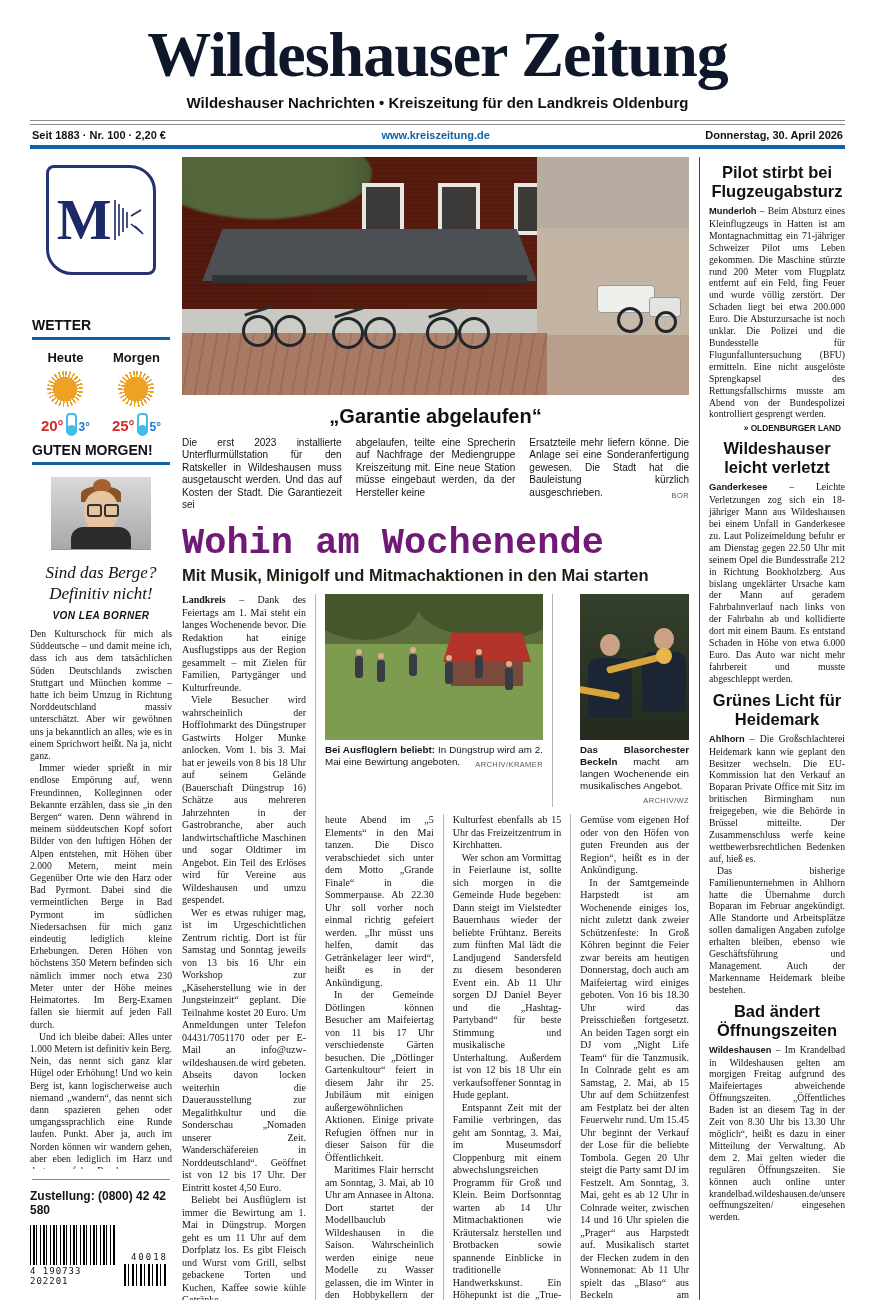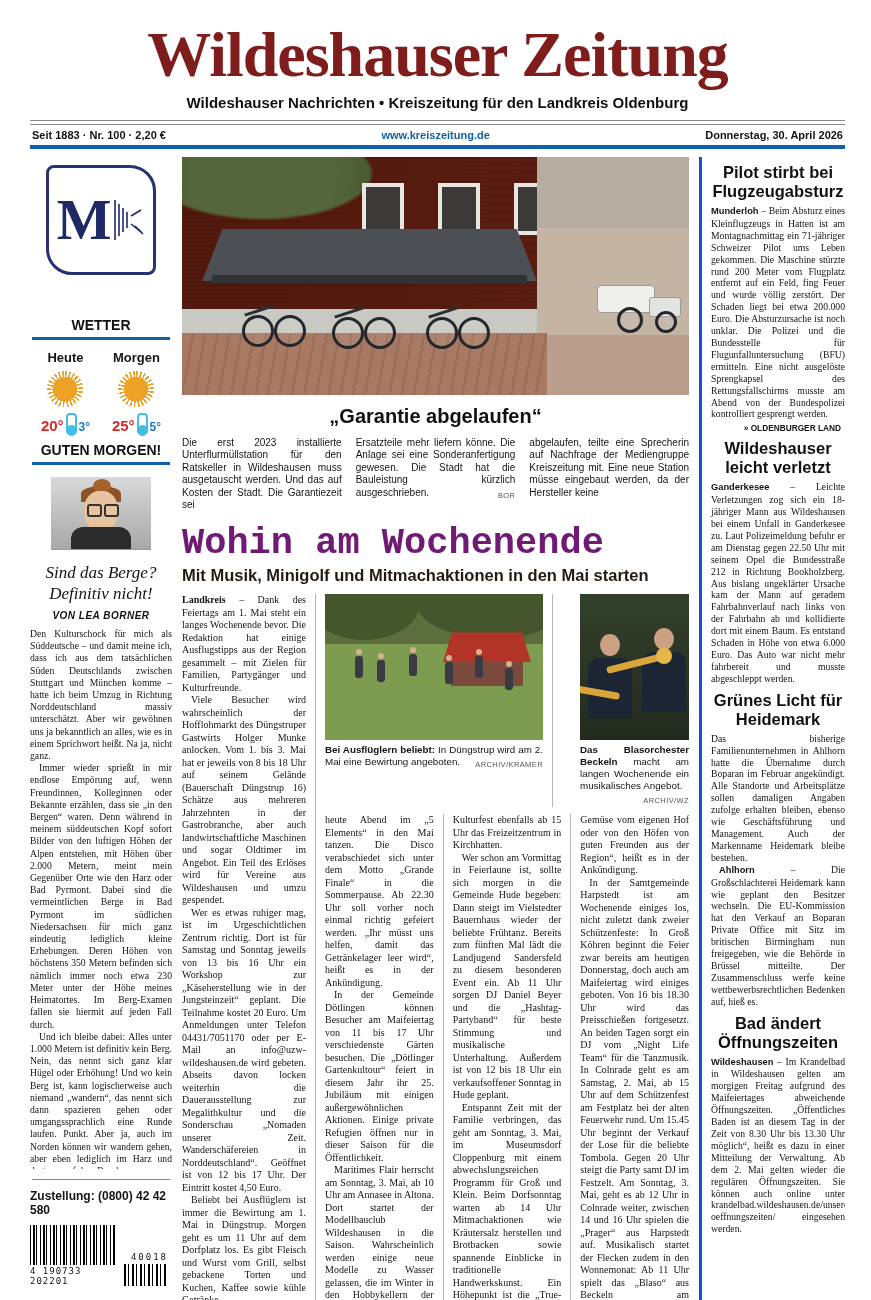--- a/index.html
+++ b/index.html
@@ -2,40 +2,40 @@
 <html lang="de"><head>
 <meta charset="utf-8">
 <style>
   html,body{margin:0;padding:0;background:#e8e8e8;}
   .page{width:871px;height:1300px;background:#fff;margin:0 auto;box-sizing:border-box;
         padding:6px 26px 0 30px;display:flex;flex-direction:column;overflow:hidden;
         font-family:"Liberation Serif",serif;color:#141414;}
   
   header{flex:none;}
   .masthead{font-family:"Liberation Serif",serif;font-weight:700;font-size:64px;line-height:70px;
-            text-align:center;color:#7f1d1d;margin:14px 0 4px;letter-spacing:-1px;}
+            text-align:center;color:#0f172a;margin:14px 0 4px;letter-spacing:-1px;}
   .subtitle{text-align:center;font-family:"Liberation Sans",sans-serif;font-weight:700;
             font-size:15px;margin-bottom:9px;color:#111;}
   .dbl-rule{height:3px;border-top:1px solid #8a8a8a;border-bottom:1px solid #8a8a8a;}
   .infobar{display:flex;justify-content:space-between;align-items:center;
            font-family:"Liberation Sans",sans-serif;font-size:11px;font-weight:700;
            padding:4px 2px 4px 2px;}
   .infobar .mid{color:#0f62a8;}
   .blue-rule{height:4px;background:#0f62a8;margin-bottom:8px;}
   
   .content{flex:1;min-height:0;display:flex;gap:10px;}
   aside.left{width:142px;flex:none;display:flex;flex-direction:column;min-height:0;}
   main{flex:1;min-width:0;display:flex;flex-direction:column;min-height:0;}
-  aside.right{width:146px;flex:none;border-left:3px solid #1d4ed8;padding-left:9px;
+  aside.right{width:146px;flex:none;border-left:1px solid #1d4ed8;padding-left:9px;
               box-sizing:border-box;overflow:hidden;}
   
   .logo-box{width:104px;height:104px;margin:8px auto 42px;border:3px solid #273272;
             border-radius:8px 26px 8px 26px;display:flex;align-items:center;justify-content:center;}
   .logo-m{font-family:"Liberation Serif",serif;font-weight:700;font-size:58px;color:#1e2a66;line-height:1;}
-  .sec-head{font-family:"Liberation Sans",sans-serif;font-weight:700;font-size:14px;text-align:center;
+  .sec-head{font-family:"Liberation Sans",sans-serif;font-weight:700;font-size:14px;
             padding-bottom:4px;border-bottom:3px solid #0f62a8;margin:0 2px 10px;color:#111;}
   .weather{display:flex;justify-content:space-around;margin-bottom:8px;}
   .wcell{text-align:center;}
   .wlabel{font-family:"Liberation Sans",sans-serif;font-weight:700;font-size:13px;margin-bottom:6px;}
   .sun{width:36px;height:36px;border-radius:50%;margin:0 auto 6px;
        background:radial-gradient(circle at 50% 50%, #eda226 0 12px, rgba(0,0,0,0) 12.5px),
                   repeating-conic-gradient(#eda226 0deg 6deg, rgba(0,0,0,0) 6deg 14deg);}
   .temps{display:flex;align-items:flex-end;justify-content:center;gap:2px;
          font-family:"Liberation Sans",sans-serif;font-weight:700;}
   .thi{color:#d42b28;font-size:15px;}
@@ -254,25 +254,25 @@
         <div class="pm-cargo"></div>
         <div class="pm-cargo2"></div>
         <div class="wheel" style="right:46px;left:auto;top:150px;width:20px;height:20px;"></div>
         <div class="wheel" style="right:12px;left:auto;top:154px;width:16px;height:16px;"></div>
       </div>
 
       <section class="garantie">
         <h2 class="gar-title">„Garantie abgelaufen“</h2>
         <div class="gar-cols">
           <div>Die erst 2023 installierte Unterflurmüllstation für den Ratskeller in Wildeshausen muss ausgetauscht werden. Und das auf Kosten der Stadt. Die Garantiezeit sei</div>
+          <div>abgelaufen, teilte eine Sprecherin auf Nachfrage der Mediengruppe Kreiszeitung mit. Eine neue Station müsse eingebaut werden, da der Hersteller keine</div>
           <div>
             <span>Ersatzteile mehr liefern könne. Die Anlage sei eine Sonderanfertigung gewesen. Die Stadt hat die Bauleistung kürzlich ausgeschrieben.</span>
             <span class="credit">BOR</span>
           </div>
-          <div>abgelaufen, teilte eine Sprecherin auf Nachfrage der Mediengruppe Kreiszeitung mit. Eine neue Station müsse eingebaut werden, da der Hersteller keine</div>
         </div>
       </section>
 
       <section class="woche">
         <h1 class="w-head">Wohin am Wochenende</h1>
         <div class="w-sub">Mit Musik, Minigolf und Mitmachaktionen in den Mai starten</div>
 
         <div class="cols-area">
 
           <div class="col1 btxt">
@@ -358,22 +358,22 @@
       <div class="r-art">
         <h3>Wildeshauser leicht verletzt</h3>
         <div class="rtxt">
           <p><span class="r-kick">Ganderkesee</span><span> – Leichte Verletzungen zog sich ein 18-jähriger Mann aus Wildeshausen bei einem Unfall in Ganderkesee zu. Laut Polizeimeldung befuhr er am Dienstag gegen 22.50 Uhr mit seinem Opel die Bundesstraße 212 in Richtung Bookholzberg. Aus bislang ungeklärter Ursache kam der Mann auf geradem Fahrbahnverlauf nach links von der Fahrbahn ab und kollidierte dort mit einem Baum. Es entstand Schaden in Höhe von etwa 6.000 Euro. Das Auto war nicht mehr fahrbereit und musste abgeschleppt werden.</span></p>
         </div>
       </div>
 
       <div class="r-art">
         <h3>Grünes Licht für Heidemark</h3>
         <div class="rtxt">
+          <p><span class="r-kick">Ahlhorn</span><span> – Die Großschlachterei Heidemark kann wie geplant den Besitzer wechseln. Die EU-Kommission hat den Verkauf an Boparan Private Office mit Sitz im britischen Birmingham nun freigegeben, wie die Behörde in Brüssel mitteilte. Der Zusammenschluss werfe keine wettbewerbsrechtlichen Bedenken auf, hieß es.</span></p>
           <p>Das bisherige Familienunternehmen in Ahlhorn hatte die Übernahme durch Boparan im Februar angekündigt. Alle Standorte und Arbeitsplätze sollen damaligen Angaben zufolge erhalten bleiben, ebenso wie Geschäftsführung und Management. Auch der Markenname Heidemark bleibe bestehen.</p>
-          <p><span class="r-kick">Ahlhorn</span><span> – Die Großschlachterei Heidemark kann wie geplant den Besitzer wechseln. Die EU-Kommission hat den Verkauf an Boparan Private Office mit Sitz im britischen Birmingham nun freigegeben, wie die Behörde in Brüssel mitteilte. Der Zusammenschluss werfe keine wettbewerbsrechtlichen Bedenken auf, hieß es.</span></p>
         </div>
       </div>
 
       <div class="r-art">
         <h3>Bad ändert Öffnungszeiten</h3>
         <div class="rtxt">
           <p><span class="r-kick">Wildeshausen</span><span> – Im Krandelbad in Wildeshausen gelten am morgigen Freitag aufgrund des Maifeiertages abweichende Öffnungszeiten. „Öffentliches Baden ist an diesem Tag in der Zeit von 8.30 Uhr bis 13.30 Uhr möglich“, heißt es dazu in einer Mitteilung der Verwaltung. Ab dem 2. Mai gelten wieder die regulären Öffnungszeiten. Sie können auch online unter krandelbad.wildeshausen.de/unsere-oeffnungszeiten/ eingesehen werden.</span></p>
         </div>
       </div>
 

